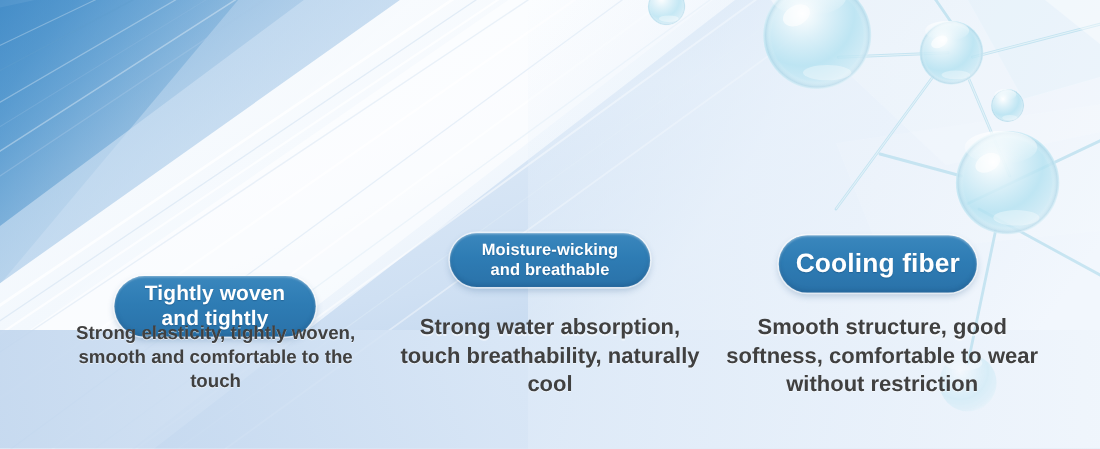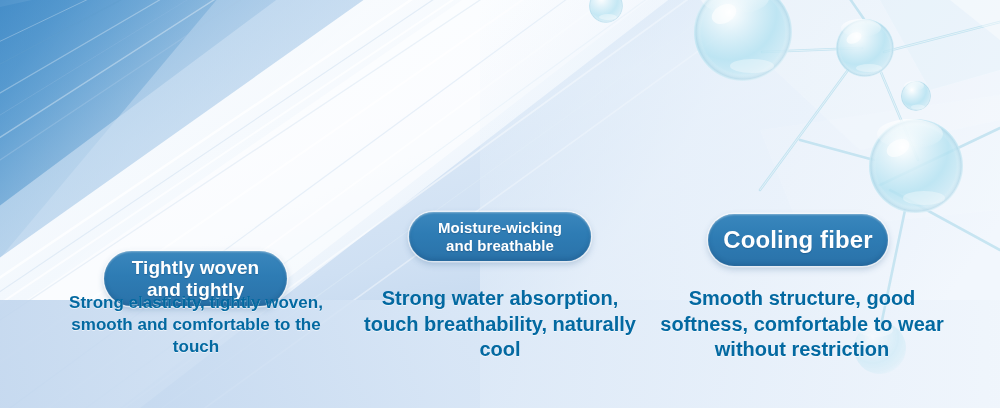--- a/index.html
+++ b/index.html
@@ -50,21 +50,21 @@
     box-sizing: border-box;
   }
   #pill-1 { left: 104px; top: 217px; width: 183px; height: 55px; font-size: 19px; margin-top: 34px; }
   #pill-2 { left: 409px; top: 212px; width: 182px; height: 49px; font-size: 15px; }
   #pill-3 { left: 708px; top: 214px; width: 180px; height: 52px; font-size: 24px; }
 
   
   .caption {
     position: absolute;
     text-align: center;
-    color: #0369a1;
+    color: #404040;
     font-weight: bold;
     line-height: 1.28;
     text-shadow: 0 1px 0 rgba(255,255,255,0.55);
   }
   #caption-1 { left: 62px; top: 292px; width: 268px; font-size: 17px; }
   #caption-2 { left: 356px; top: 286px; width: 288px; font-size: 20px; }
   #caption-3 { left: 654px; top: 286px; width: 296px; font-size: 20px; }
 </style>
 </head>
 <body>

